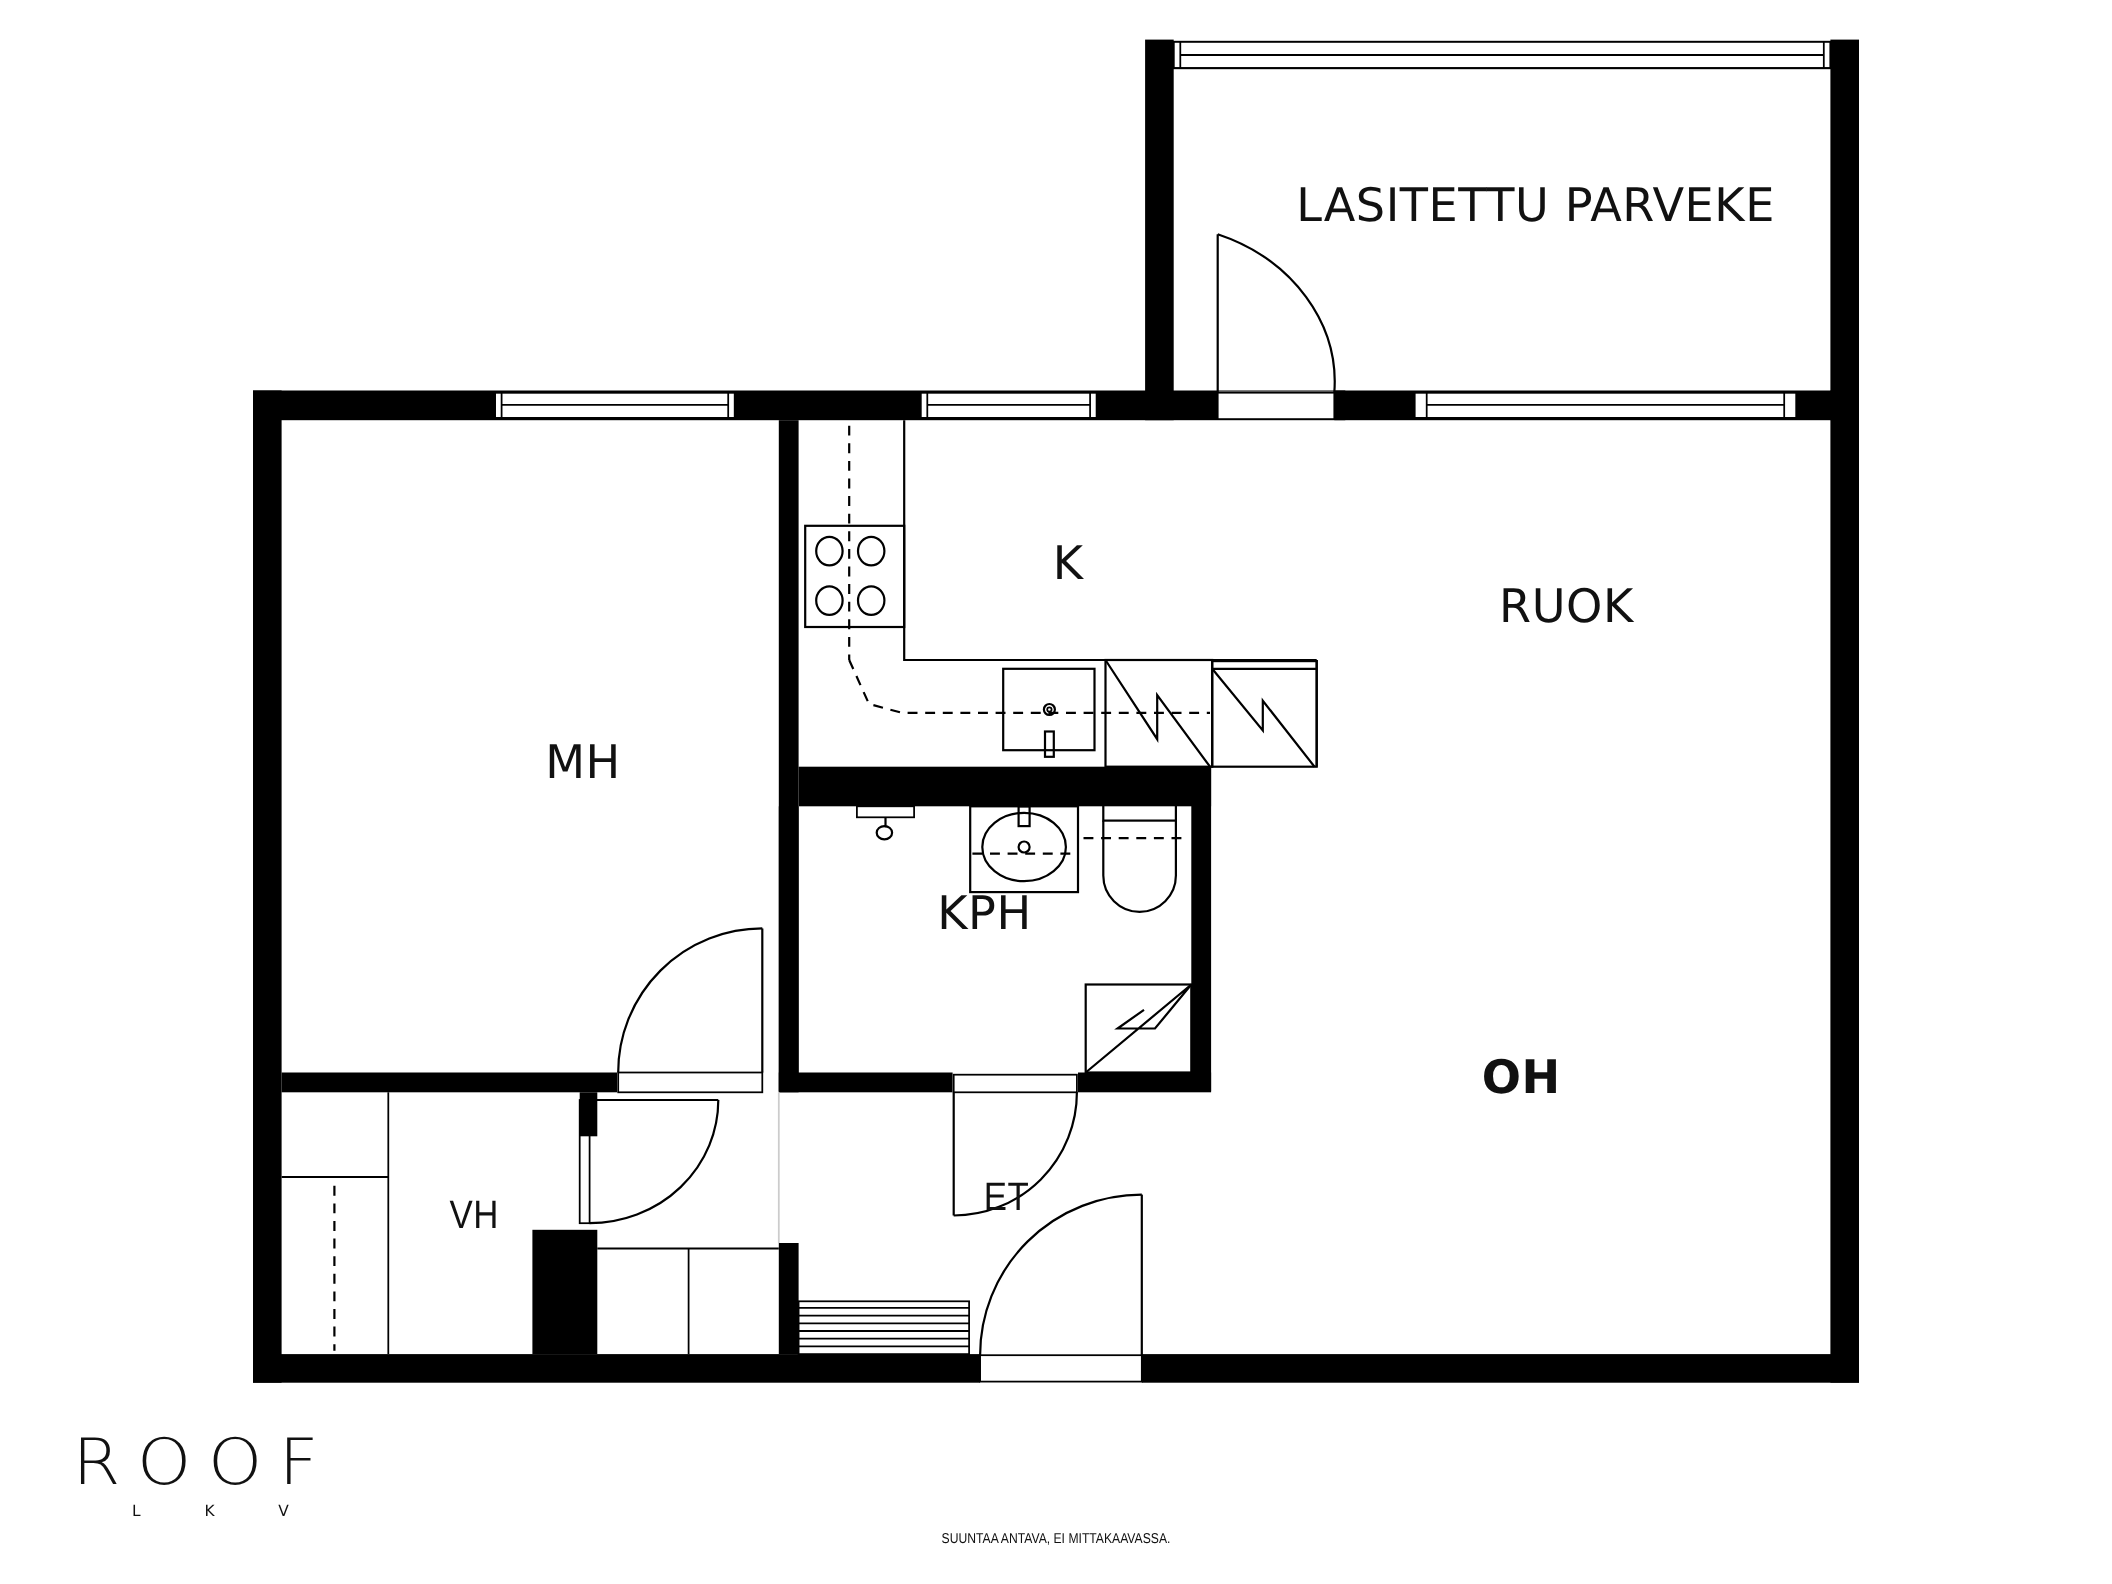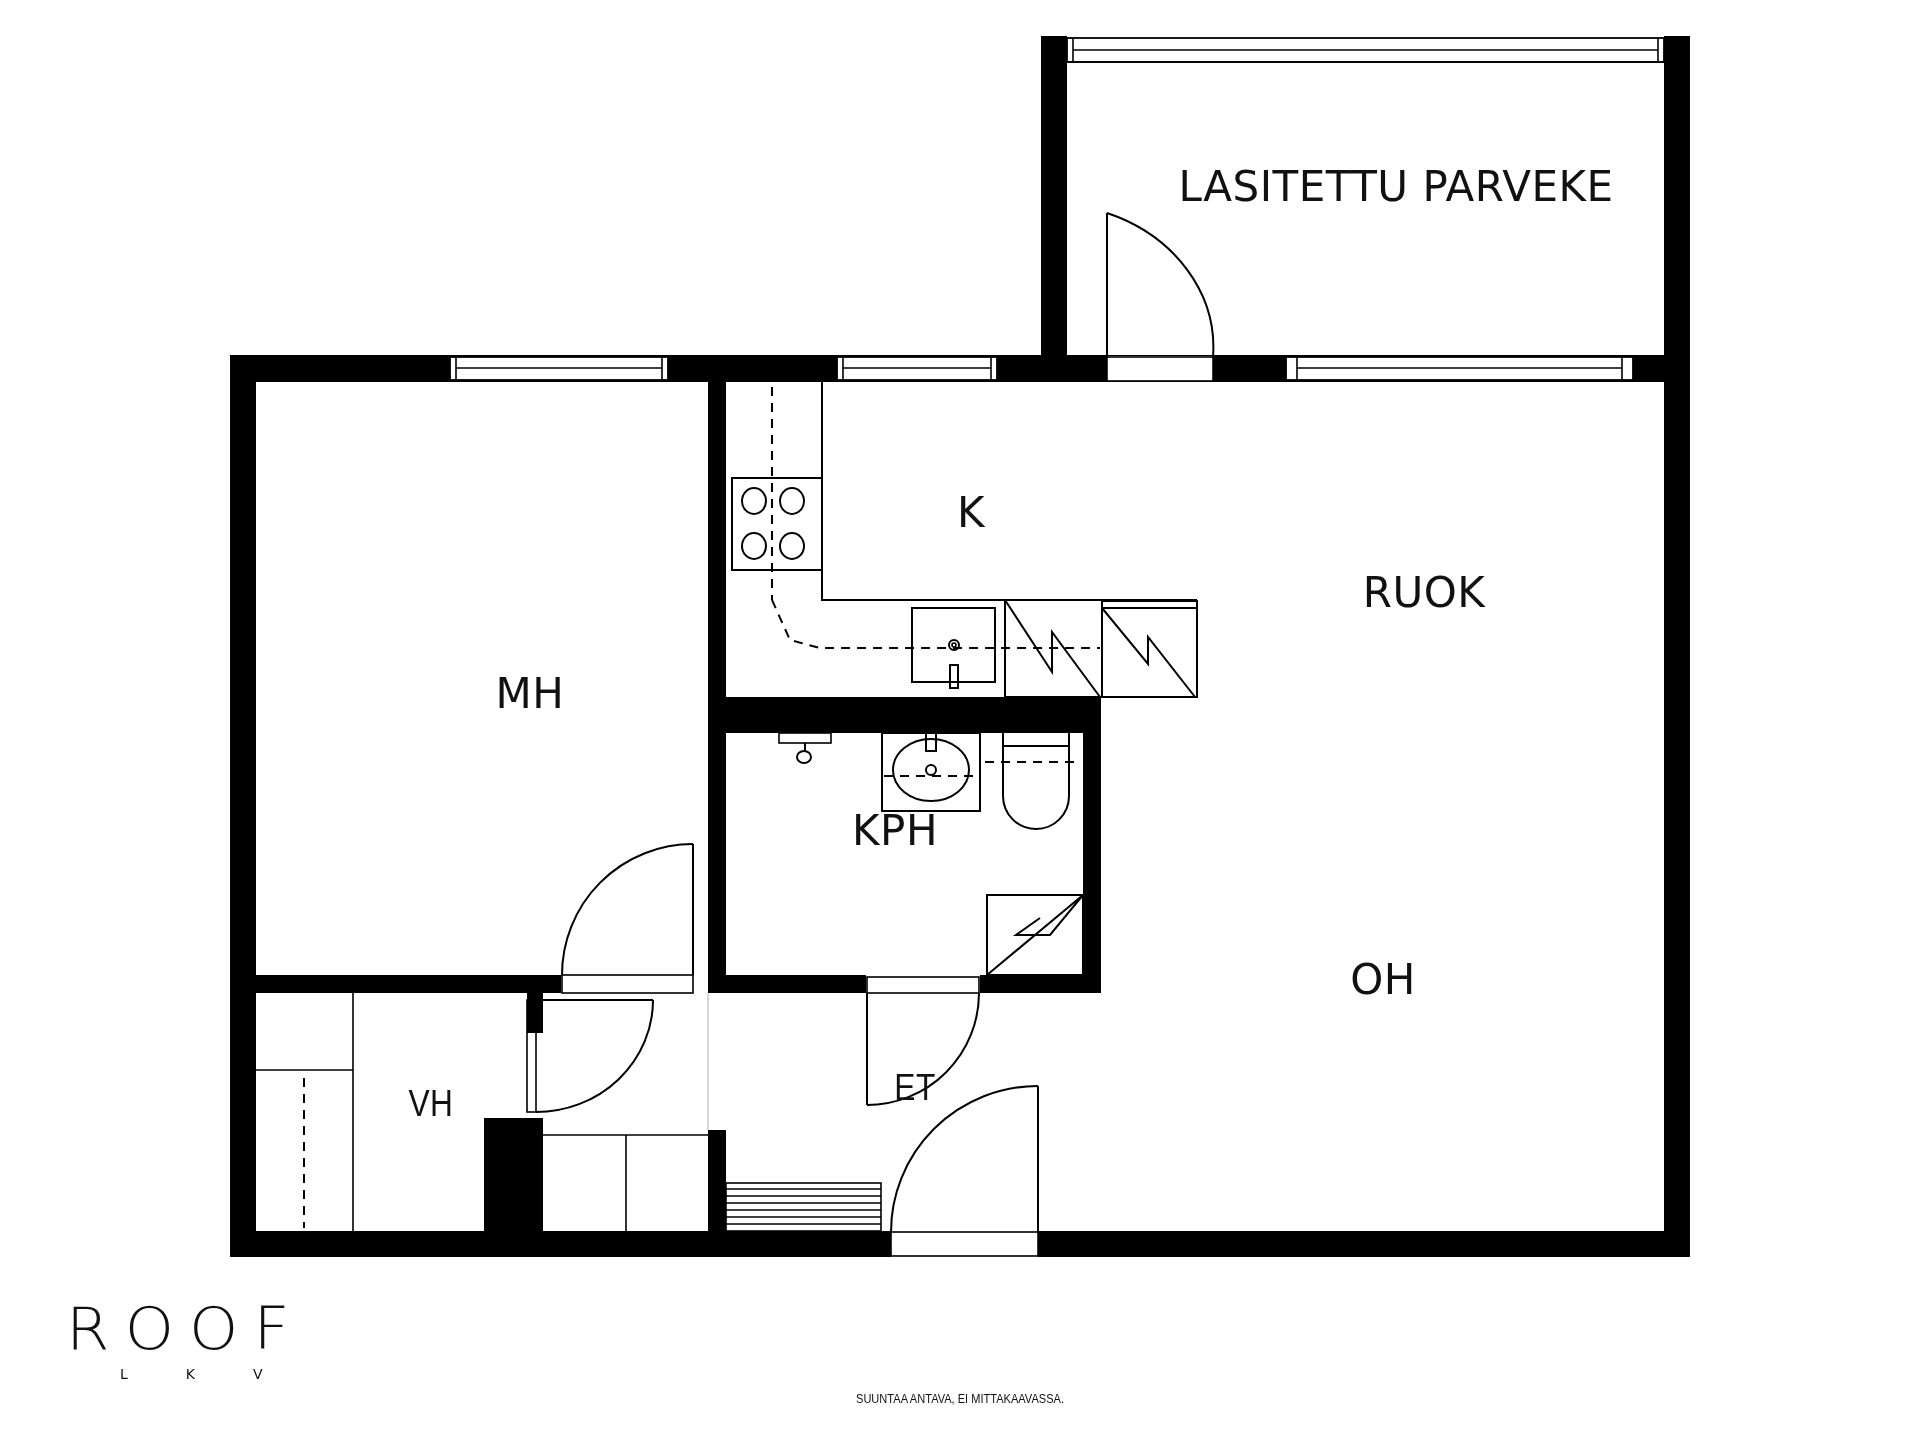--- a/index.html
+++ b/index.html
@@ -188,23 +188,23 @@
   </g>
   <g>
     <rect class="line" x="987" y="895" width="96" height="80"></rect>
     <polyline class="line" points="987,975 1083,895 1050,935 1016,935 1040,918"></polyline>
   </g>
 </svg>
 
 <div class="label" style="left:1396px; top:186px;">LASITETTU PARVEKE</div>
 <div class="label" style="left:482px; top:693px;margin-left:48px;">MH</div>
 <div class="label" style="left:971px; top:512px;">K</div>
-<div class="label" style="left:1424px; top:551px;margin-top:41px;">RUOK</div>
+<div class="label" style="left:1424px; top:551px;">RUOK</div>
 <div class="label" style="left:895px; top:830px;">KPH</div>
-<div class="label" style="left:1383px; top:979px;">OH</div>
+<div class="label" style="left:1383px; top:979px;font-weight:bold;">OH</div>
 <div class="label narrow" style="left:915px; top:1088px;">ET</div>
 <div class="label narrow" style="left:431px; top:1104px;">VH</div>
 
 <div class="logo">
   <span class="logo-main">ROOF</span>
   <div class="logo-sub">
     <span>L</span>
     <span>K</span>
     <span>V</span>
   </div>

